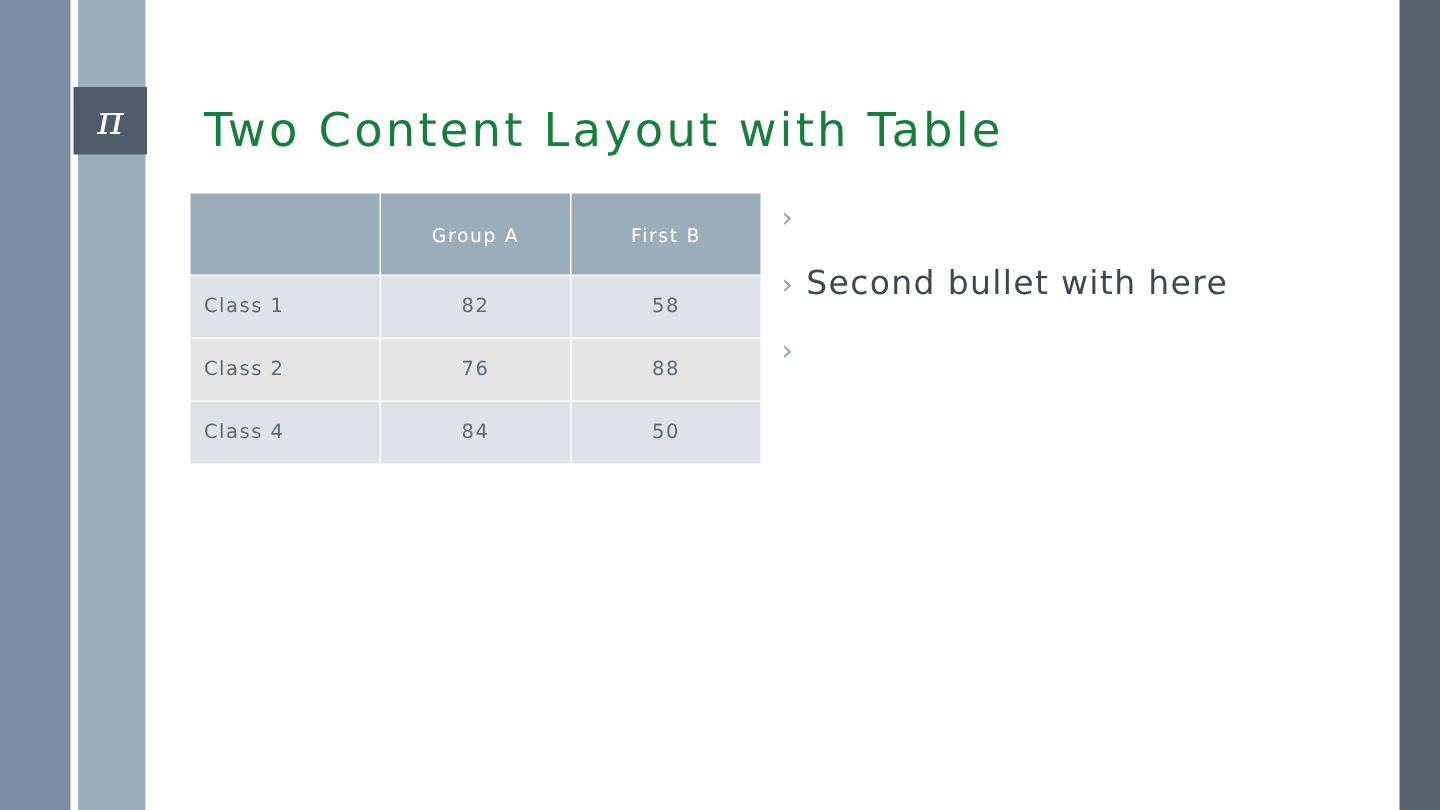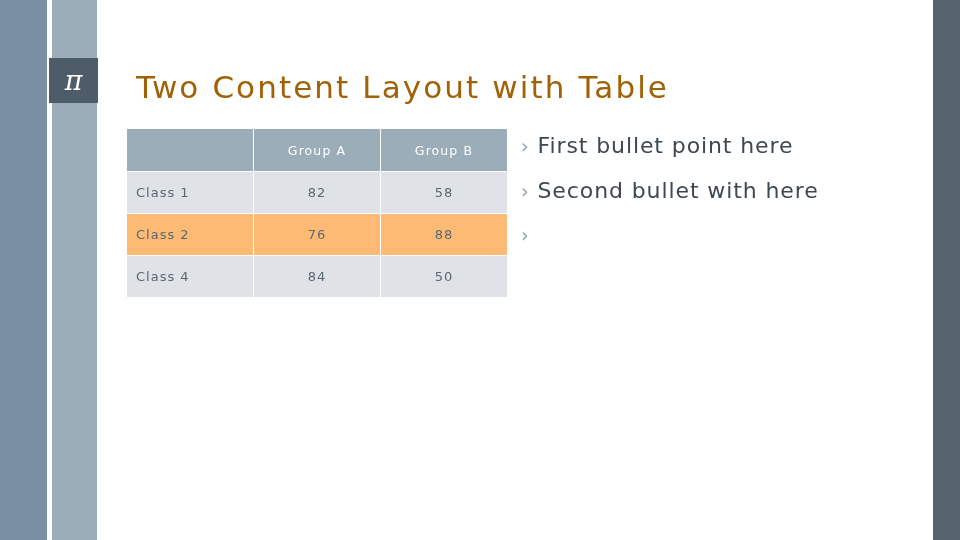--- a/index.html
+++ b/index.html
@@ -69,21 +69,21 @@
     height: 540px;
     background: #56626e;
   }
 
   
   .slide-title {
     position: absolute;
     left: 136px;
     top: 66px;
     width: 740px;
-    color: #a16207;
+    color: #15803d;
     font-family: "DejaVu Sans", sans-serif;
     font-size: 31px;
     font-weight: 400;
     letter-spacing: 2.1px;
     line-height: 42px;
     white-space: nowrap;
   }
 
   
   .data-table {
@@ -109,28 +109,28 @@
     vertical-align: middle;
     box-sizing: border-box;
   }
 
   .data-table thead th {
     background: #9cadba;
     color: #ffffff;
     font-size: 12.5px;
     letter-spacing: 1.1px;
     text-align: center;
-    height: 42px;
+    height: 54px;
   }
   .data-table thead th.corner {
     background: #9cadba;
   }
 
   .data-table tbody tr.band-a td { background: #dfe3e8; }
-  .data-table tbody tr.band-b td { background: #fdba74; }
+  .data-table tbody tr.band-b td { background: #e5e5e5; }
 
   .data-table tbody td {
     color: #5c6872;
     font-size: 13px;
     letter-spacing: 1px;
   }
   .data-table tbody td.label {
     text-align: left;
     padding-left: 9px;
   }
@@ -190,21 +190,21 @@
   <table class="data-table">
     <colgroup>
       <col class="c1">
       <col class="c2">
       <col class="c3">
     </colgroup>
     <thead>
       <tr>
         <th class="corner"></th>
         <th>Group A</th>
-        <th>Group B</th>
+        <th>First B</th>
       </tr>
     </thead>
     <tbody>
       <tr class="band-a">
         <td class="label">Class 1</td>
         <td class="value">82</td>
         <td class="value">58</td>
       </tr>
       <tr class="band-b">
         <td class="label">Class 2</td>
@@ -215,21 +215,20 @@
         <td class="label">Class 4</td>
         <td class="value">84</td>
         <td class="value">50</td>
       </tr>
     </tbody>
   </table>
 
   <ul class="bullet-list">
     <li>
       <span class="marker">›</span>
-      <span class="text">First bullet point here</span>
     </li>
     <li>
       <span class="marker">›</span>
       <span class="text">Second bullet with here</span>
     </li>
     <li>
       <span class="marker">›</span>
     </li>
   </ul>
 

